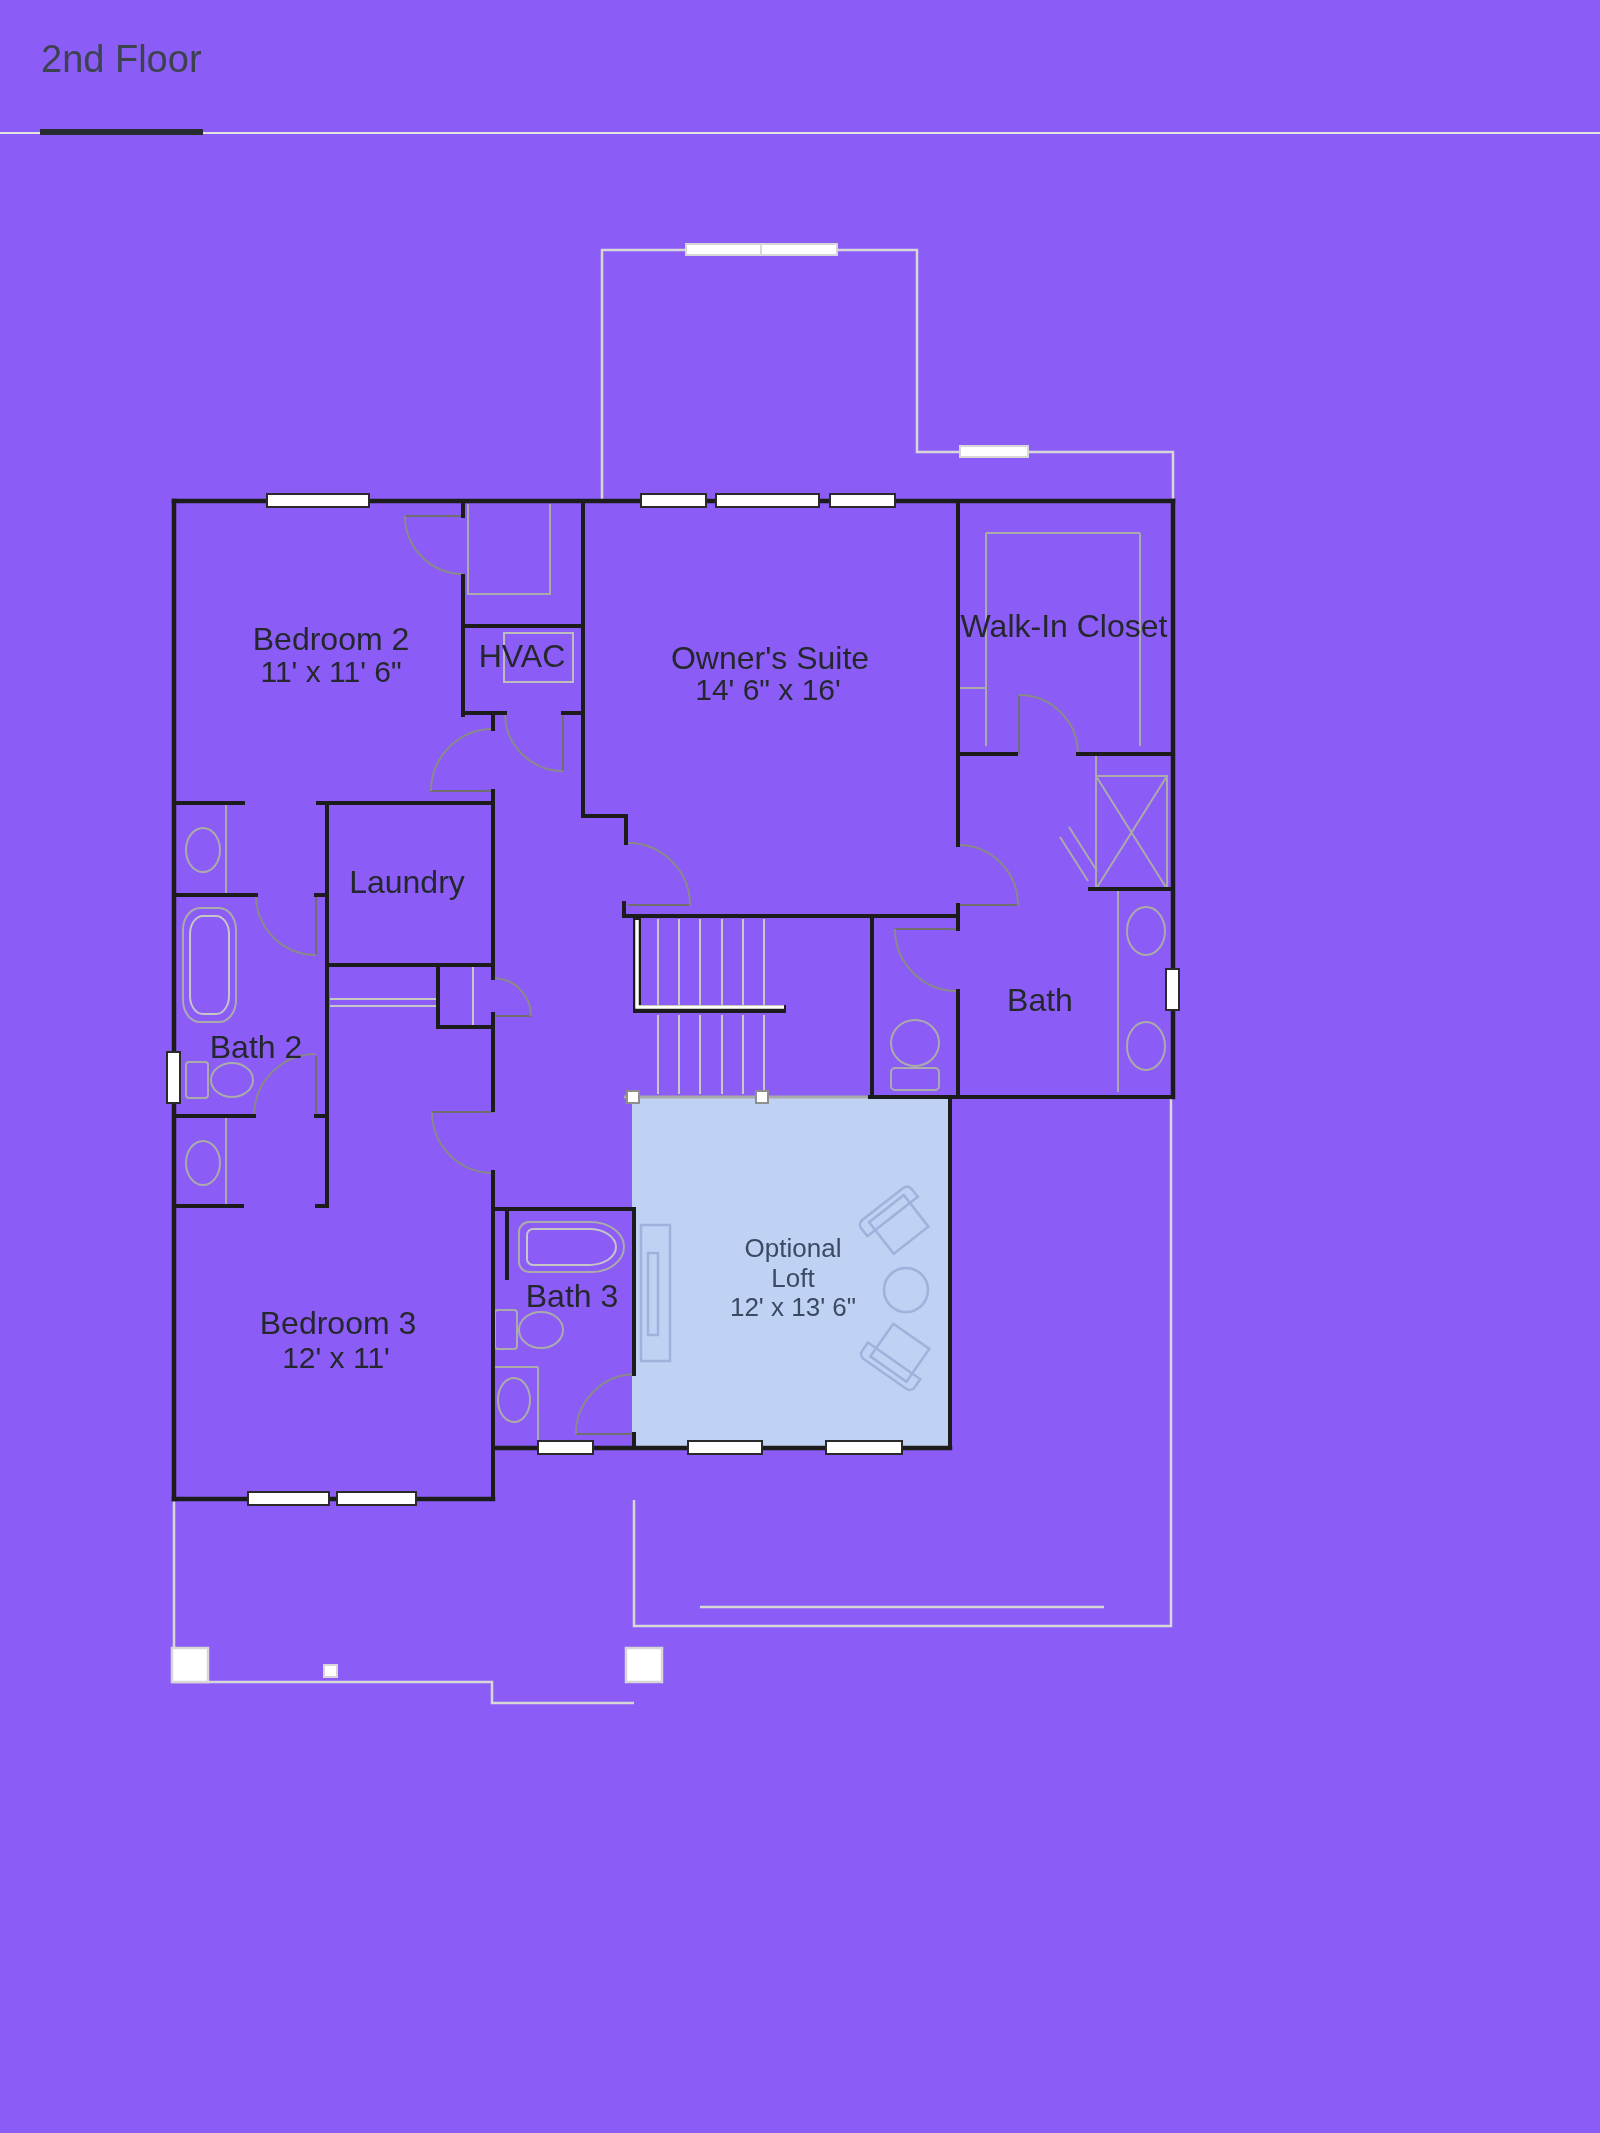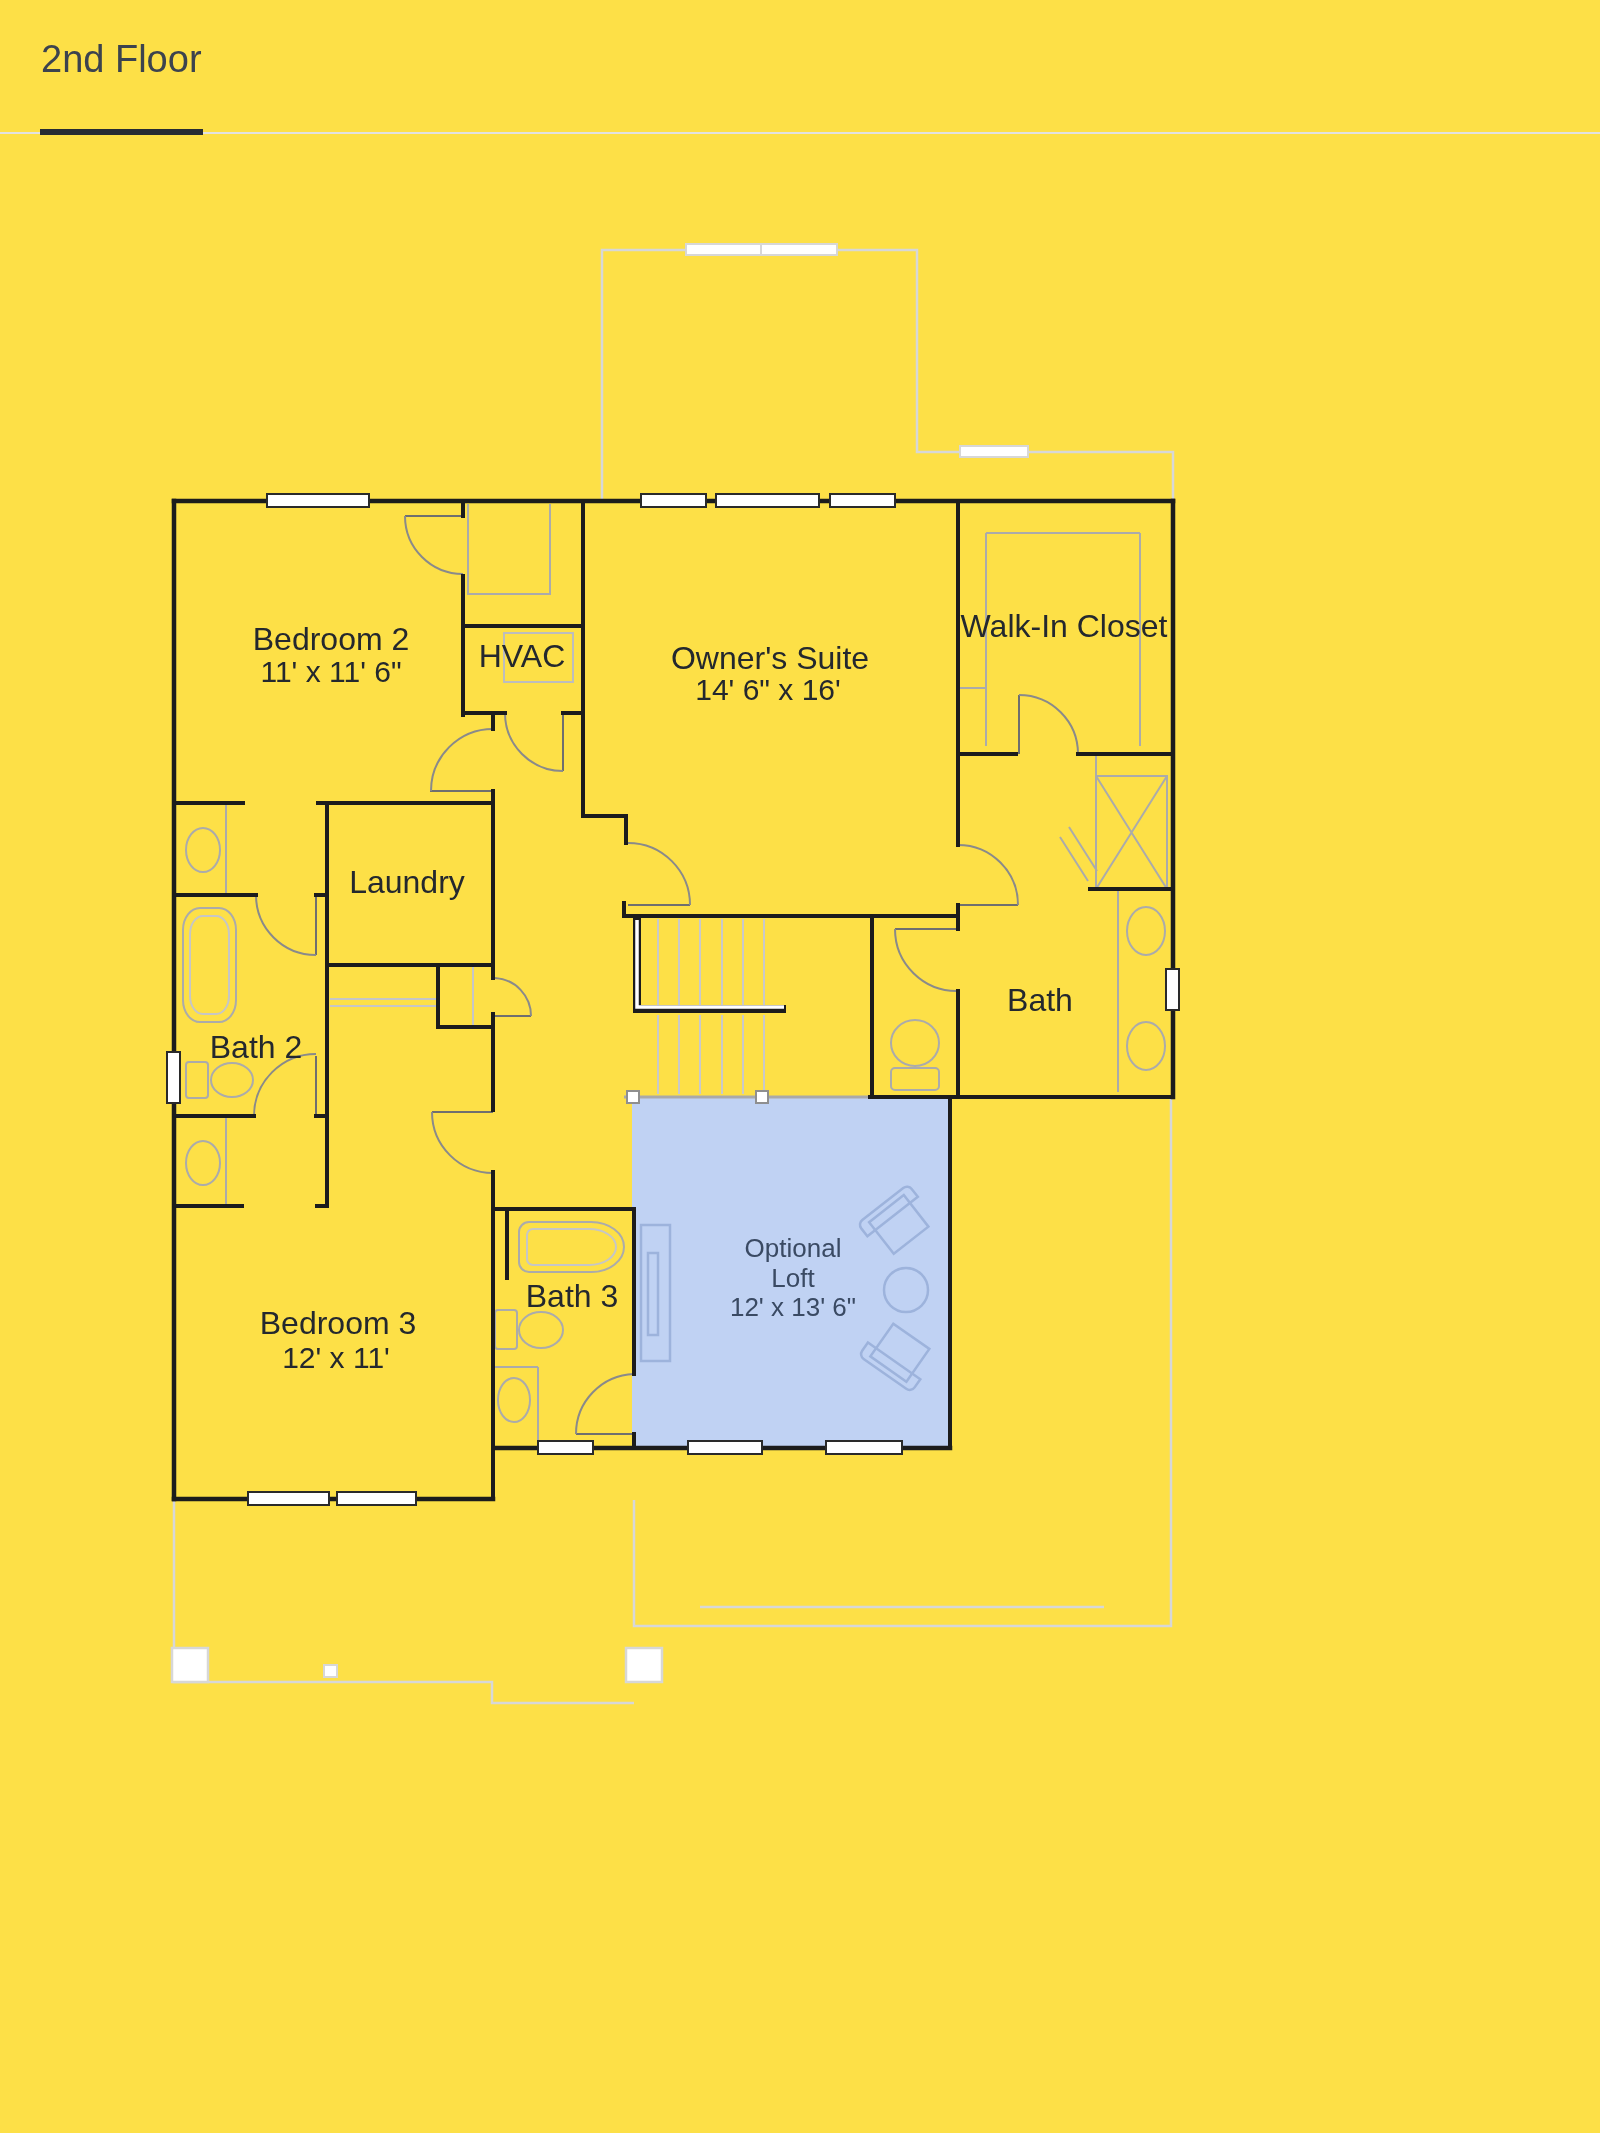--- a/index.html
+++ b/index.html
@@ -1,16 +1,16 @@
 <!DOCTYPE html>
 <html><head>
 <meta charset="utf-8">
 <style>
 html,body{margin:0;padding:0;background:#ffffff;}
-#page{position:relative;width:1600px;height:2133px;background:#fde047;overflow:hidden;
+#page{position:relative;width:1600px;height:2133px;background:#8b5cf6;overflow:hidden;
 font-family:"Liberation Sans", sans-serif;}
 svg{position:absolute;top:0;left:0;}
 .lbl{fill:#24282e;font-size:32px;}
 .dim{fill:#24282e;font-size:30px;}
 .loftlbl{fill:#3a4a63;font-size:26px;}
 </style>
 </head>
 <body>
 <div id="page">
 <svg width="1600" height="2133" viewBox="0 0 1600 2133">

